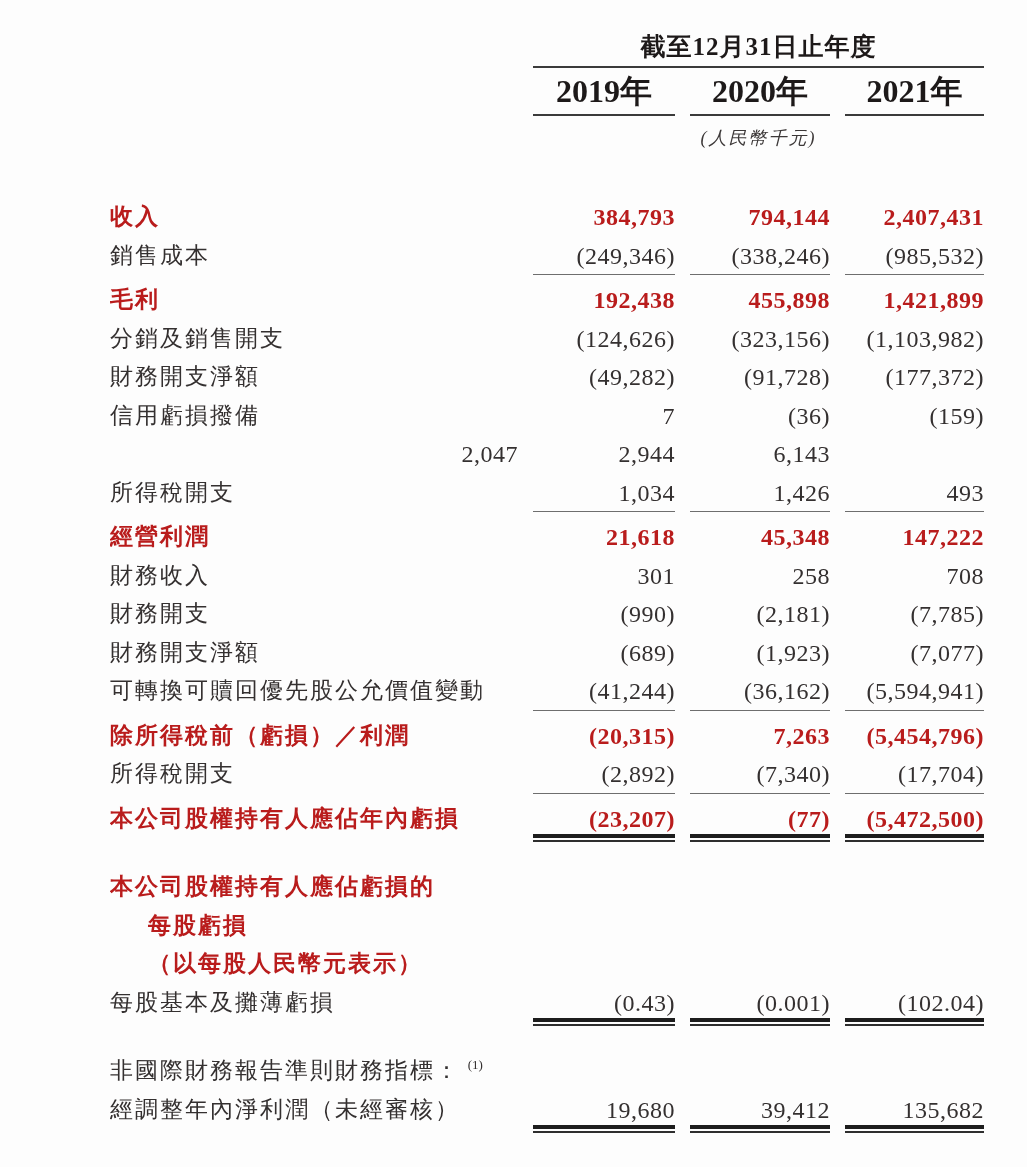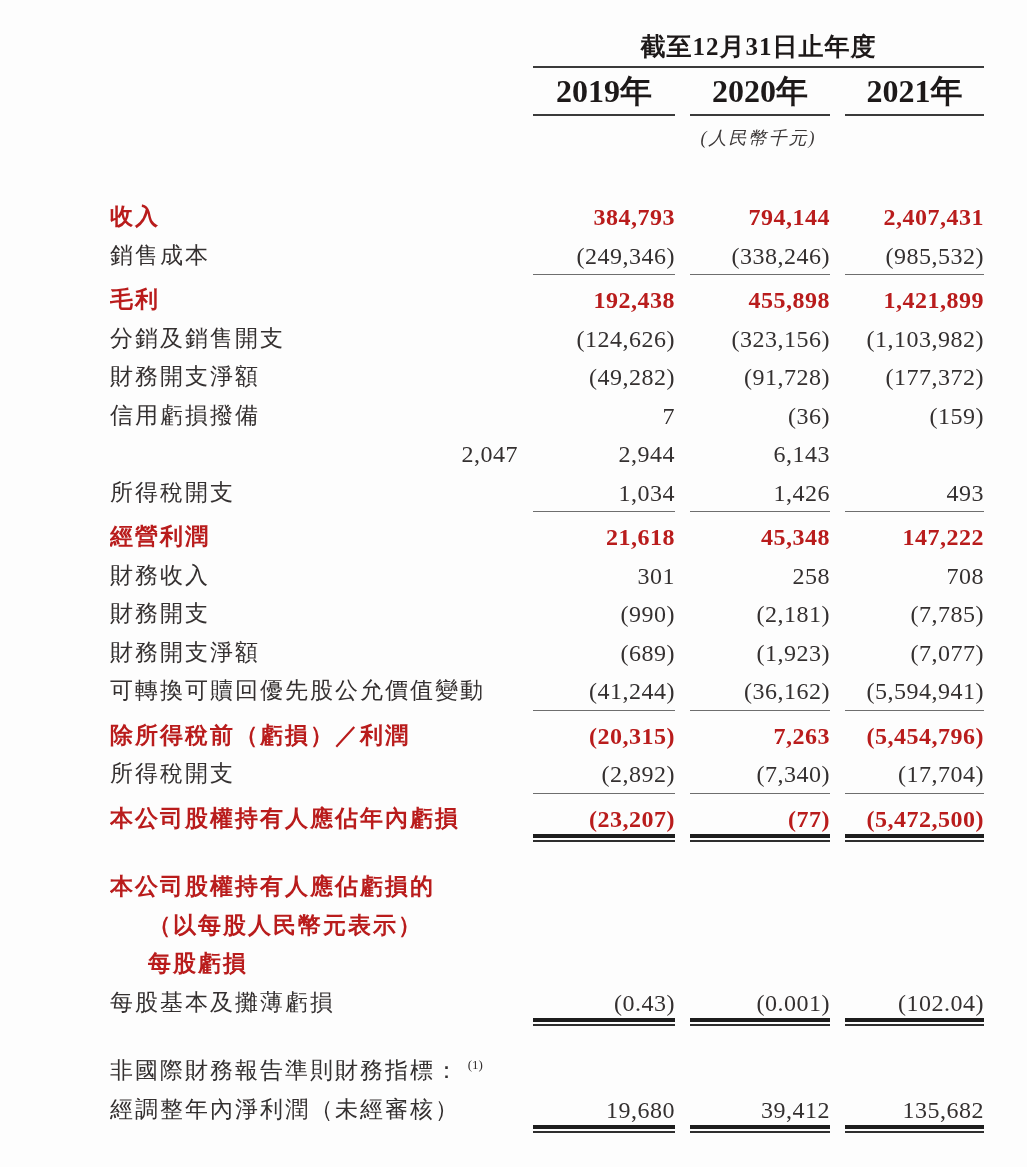--- a/index.html
+++ b/index.html
@@ -255,29 +255,29 @@
       <div class="grid-row row bold">
     <div class="cell label">
       <span>本公司股權持有人應佔虧損的</span>
     </div>
     <div class="cell val"></div>
     <div class="cell val"></div>
     <div class="cell val"></div>
   </div>
       <div class="grid-row row bold indent">
     <div class="cell label">
+      <span>每股虧損</span>
+    </div>
+    <div class="cell val"></div>
+    <div class="cell val"></div>
+    <div class="cell val"></div>
+  </div>
+      <div class="grid-row row bold indent">
+    <div class="cell label">
       <span>（以每股人民幣元表示）</span>
-    </div>
-    <div class="cell val"></div>
-    <div class="cell val"></div>
-    <div class="cell val"></div>
-  </div>
-      <div class="grid-row row bold indent">
-    <div class="cell label">
-      <span>每股虧損</span>
     </div>
     <div class="cell val"></div>
     <div class="cell val"></div>
     <div class="cell val"></div>
   </div>
       <div class="grid-row row u-double">
     <div class="cell label">
       <span>每股基本及攤薄虧損</span>
     </div>
     <div class="cell val">(0.43)</div>

